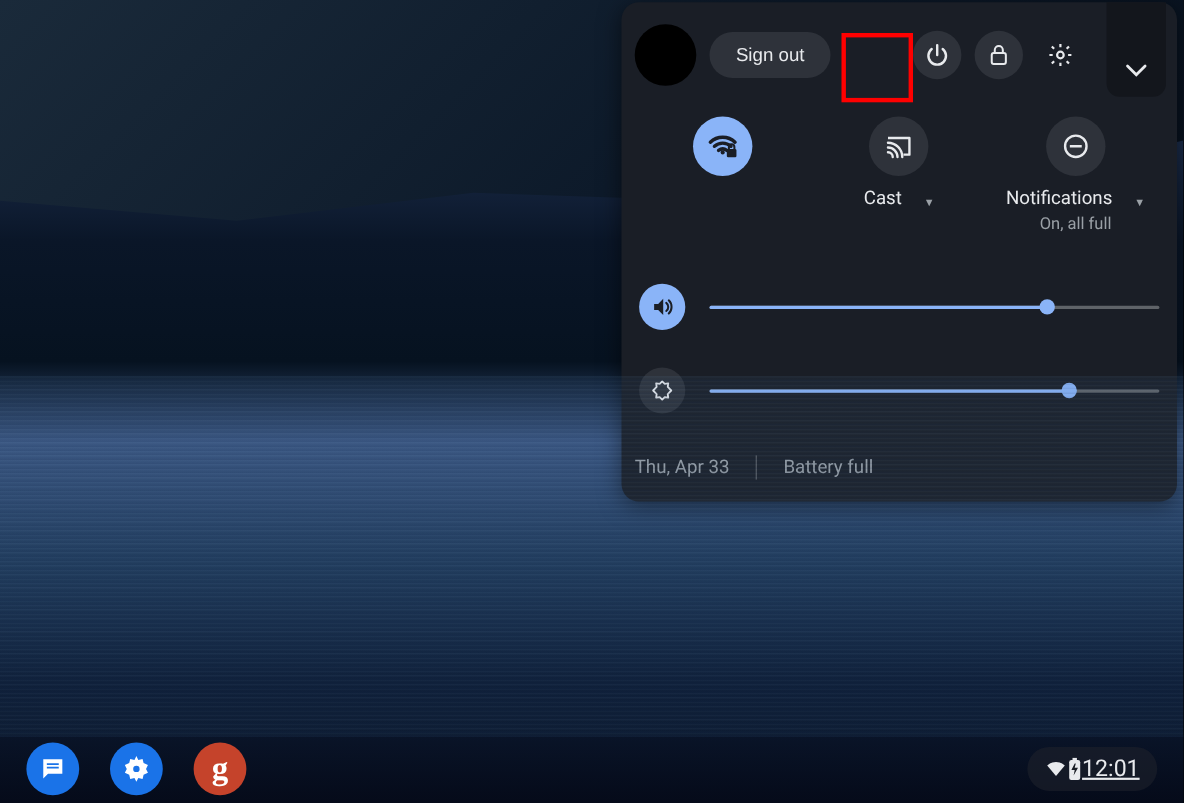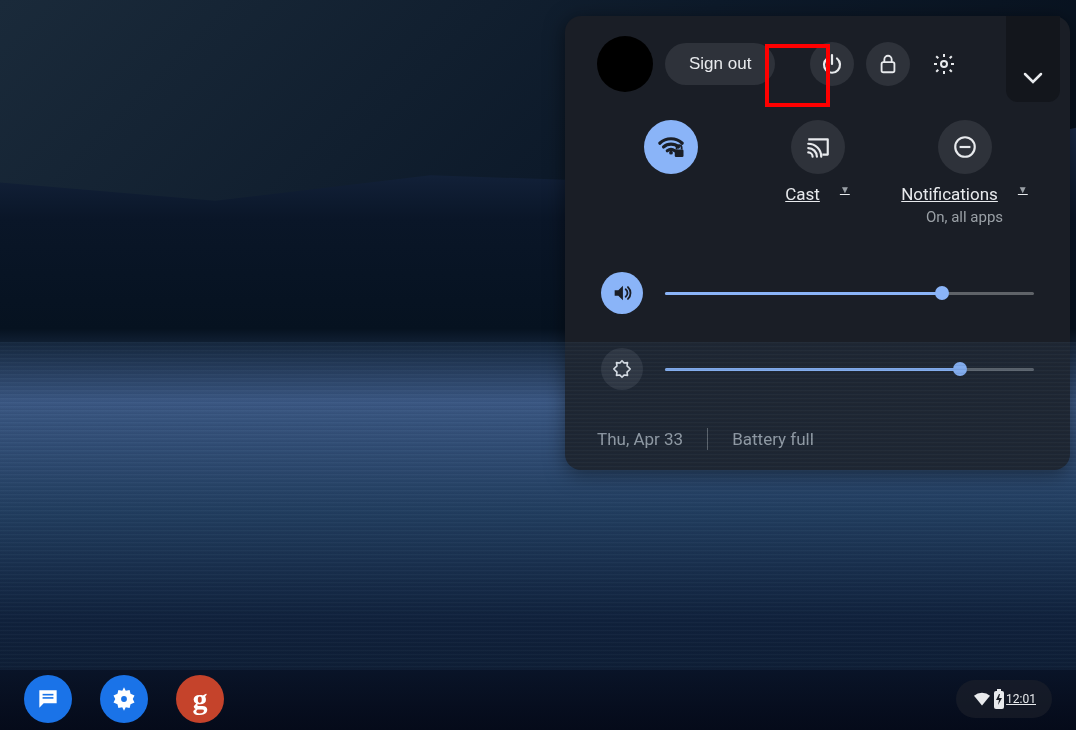--- a/index.html
+++ b/index.html
@@ -49,26 +49,26 @@
       background: repeating-linear-gradient(
         180deg,
         rgba(100, 140, 180, 0.15) 0px,
         rgba(60, 100, 140, 0.1) 2px,
         rgba(40, 70, 110, 0.2) 4px
       );
     }
     
     .quick-settings-panel {
       position: absolute;
-      top: 16px;
+      top: 2px;
       right: 6px;
       width: 505px;
       background: #1a1e26;
       border-radius: 16px;
-      padding: 20px 32px;
+      padding: 20px 12px;
       color: #e8eaed;
       box-shadow: 0 4px 20px rgba(0,0,0,0.5);
     }
     
     .panel-header {
       display: flex;
       align-items: center;
       gap: 12px;
       margin-bottom: 28px;
     }
@@ -156,23 +156,22 @@
     }
     .toggle-circle.active {
       background: #8ab4f8;
       color: #1a1e26;
     }
     
     .toggle-label {
       font-size: 17px;
       color: #e8eaed;
       display: flex;
-      align-items: flex-start;
+      align-items: flex-end;
       gap: 20px;
-      text-decoration: underline;
     }
     
     .toggle-sublabel {
       font-size: 15px;
       color: #9aa0a6;
       margin-top: -6px;
     }
     
     .dropdown-arrow {
       font-size: 10px;
@@ -277,21 +276,21 @@
     .app-icon.gcircle { background: #c5432b; font-family: serif; font-weight: bold; font-size: 30px;}
     
     .status-area {
       display: flex;
       align-items: center;
       color: #e8eaed;
       background: rgba(30,34,44,0.6);
       padding: 8px 16px;
       border-radius: 24px;
       cursor: pointer;
-      font-size: 12px;
+      font-size: 21px;
       text-decoration: underline;
     }
     
     svg { display: block; }
   </style>
 </head>
 <body>
 
 <div class="desktop">
 
@@ -360,21 +359,21 @@
         <div class="toggle-circle">
           <svg width="26" height="26" viewBox="0 0 24 24">
               <circle cx="12" cy="12" r="9" stroke="#e8eaed" stroke-width="2" fill="none"></circle>
               <line x1="7" y1="12" x2="17" y2="12" stroke="#e8eaed" stroke-width="2"></line>
             </svg>
         </div>
         <div class="toggle-label">
           <span>Notifications</span>
           <span class="dropdown-arrow">▼</span>
         </div>
-        <div class="toggle-sublabel">On, all apps</div>
+        <div class="toggle-sublabel">On, all full</div>
       </div>
 
 
     </div>
 
     <div class="slider-row">
       <div class="slider-icon active">
         <svg width="22" height="22" viewBox="0 0 24 24">
             <path d="M4 9v6h4l5 5V4L8 9H4z" fill="#1a1e26"></path>
             <path d="M16 8a5 5 0 0 1 0 8M18.5 5.5a9 9 0 0 1 0 13" stroke="#1a1e26" stroke-width="2" fill="none" stroke-linecap="round"></path>

